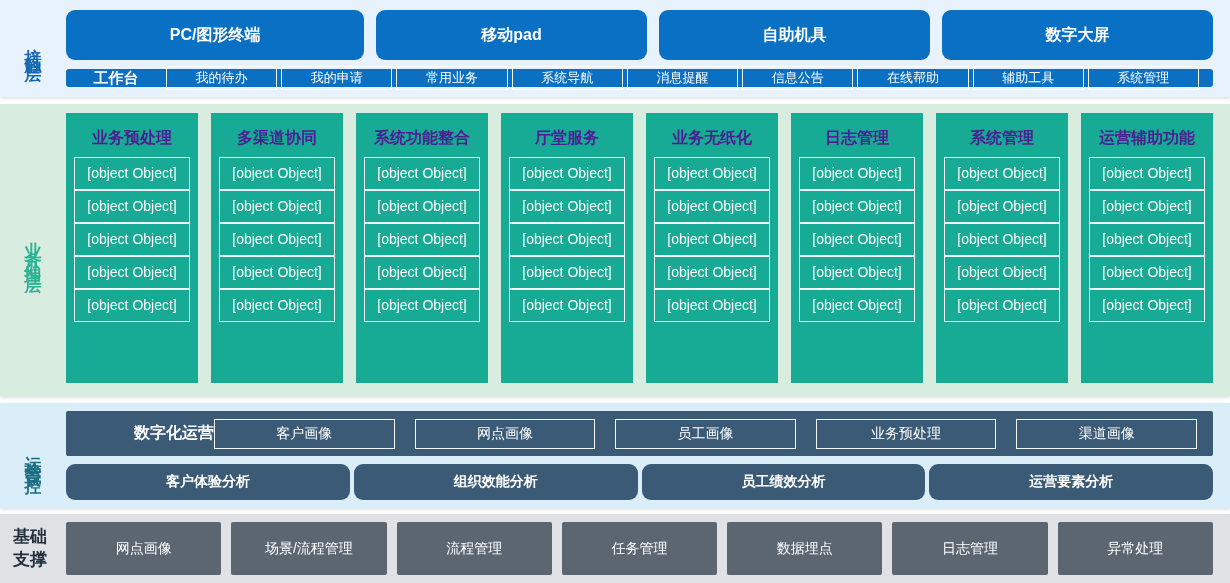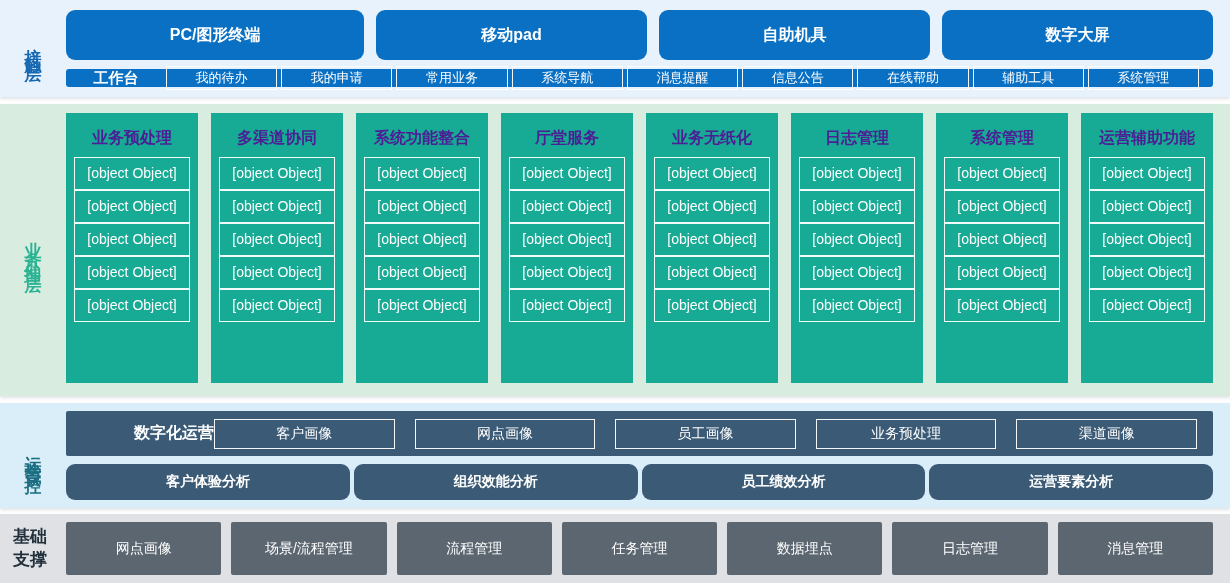--- a/index.html
+++ b/index.html
@@ -254,17 +254,17 @@
       <div class="hlabel">基础支撑</div>
     </div>
     <div class="base-row">
 
     <div class="base-box">网点画像</div>
         <div class="base-box">场景/流程管理</div>
         <div class="base-box">流程管理</div>
         <div class="base-box">任务管理</div>
         <div class="base-box">数据埋点</div>
         <div class="base-box">日志管理</div>
-        <div class="base-box">消息管理</div>
+        <div class="base-box">异常处理</div>
       </div>
   </section>
 
 </div>
 
 </body></html>

